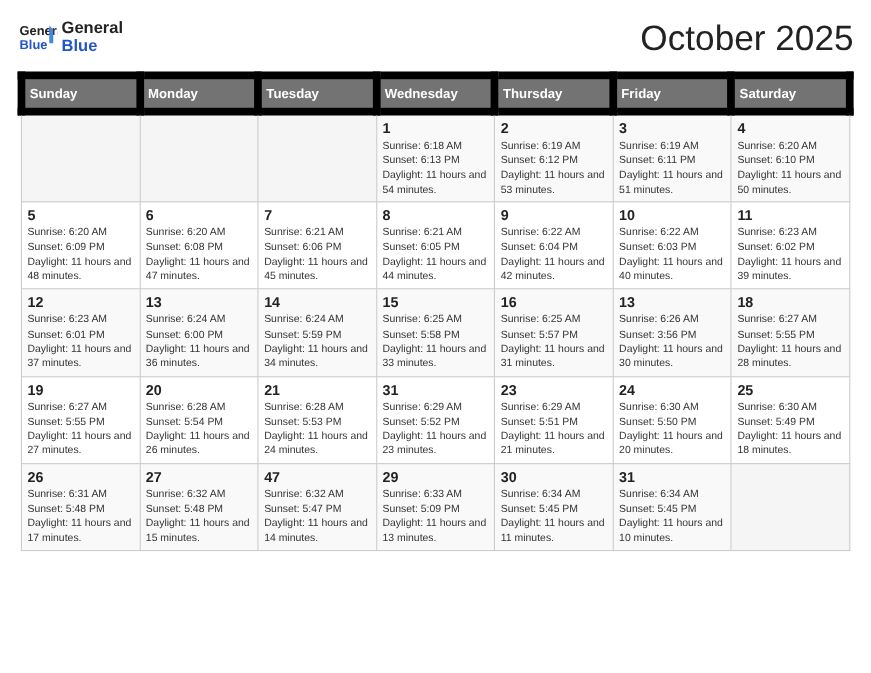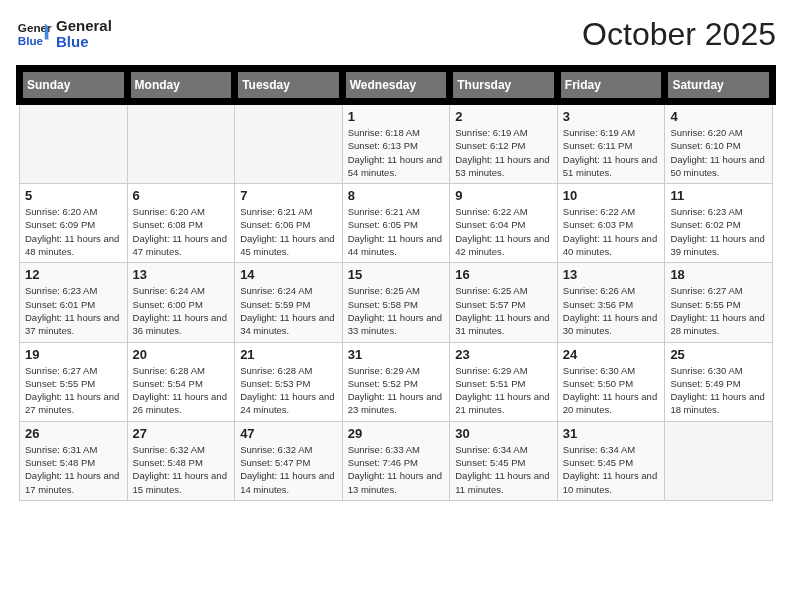--- a/index.html
+++ b/index.html
@@ -288,21 +288,21 @@
         </td>
         <td>
           <span class="day-num">47</span>
           <div class="day-info">Sunrise: 6:32 AM
 Sunset: 5:47 PM
 Daylight: 11 hours and 14 minutes.</div>
         </td>
         <td>
           <span class="day-num">29</span>
           <div class="day-info">Sunrise: 6:33 AM
-Sunset: 7:46 PM
+Sunset: 5:09 PM
 Daylight: 11 hours and 13 minutes.</div>
         </td>
         <td>
           <span class="day-num">30</span>
           <div class="day-info">Sunrise: 6:34 AM
 Sunset: 5:45 PM
 Daylight: 11 hours and 11 minutes.</div>
         </td>
         <td>
           <span class="day-num">31</span>

